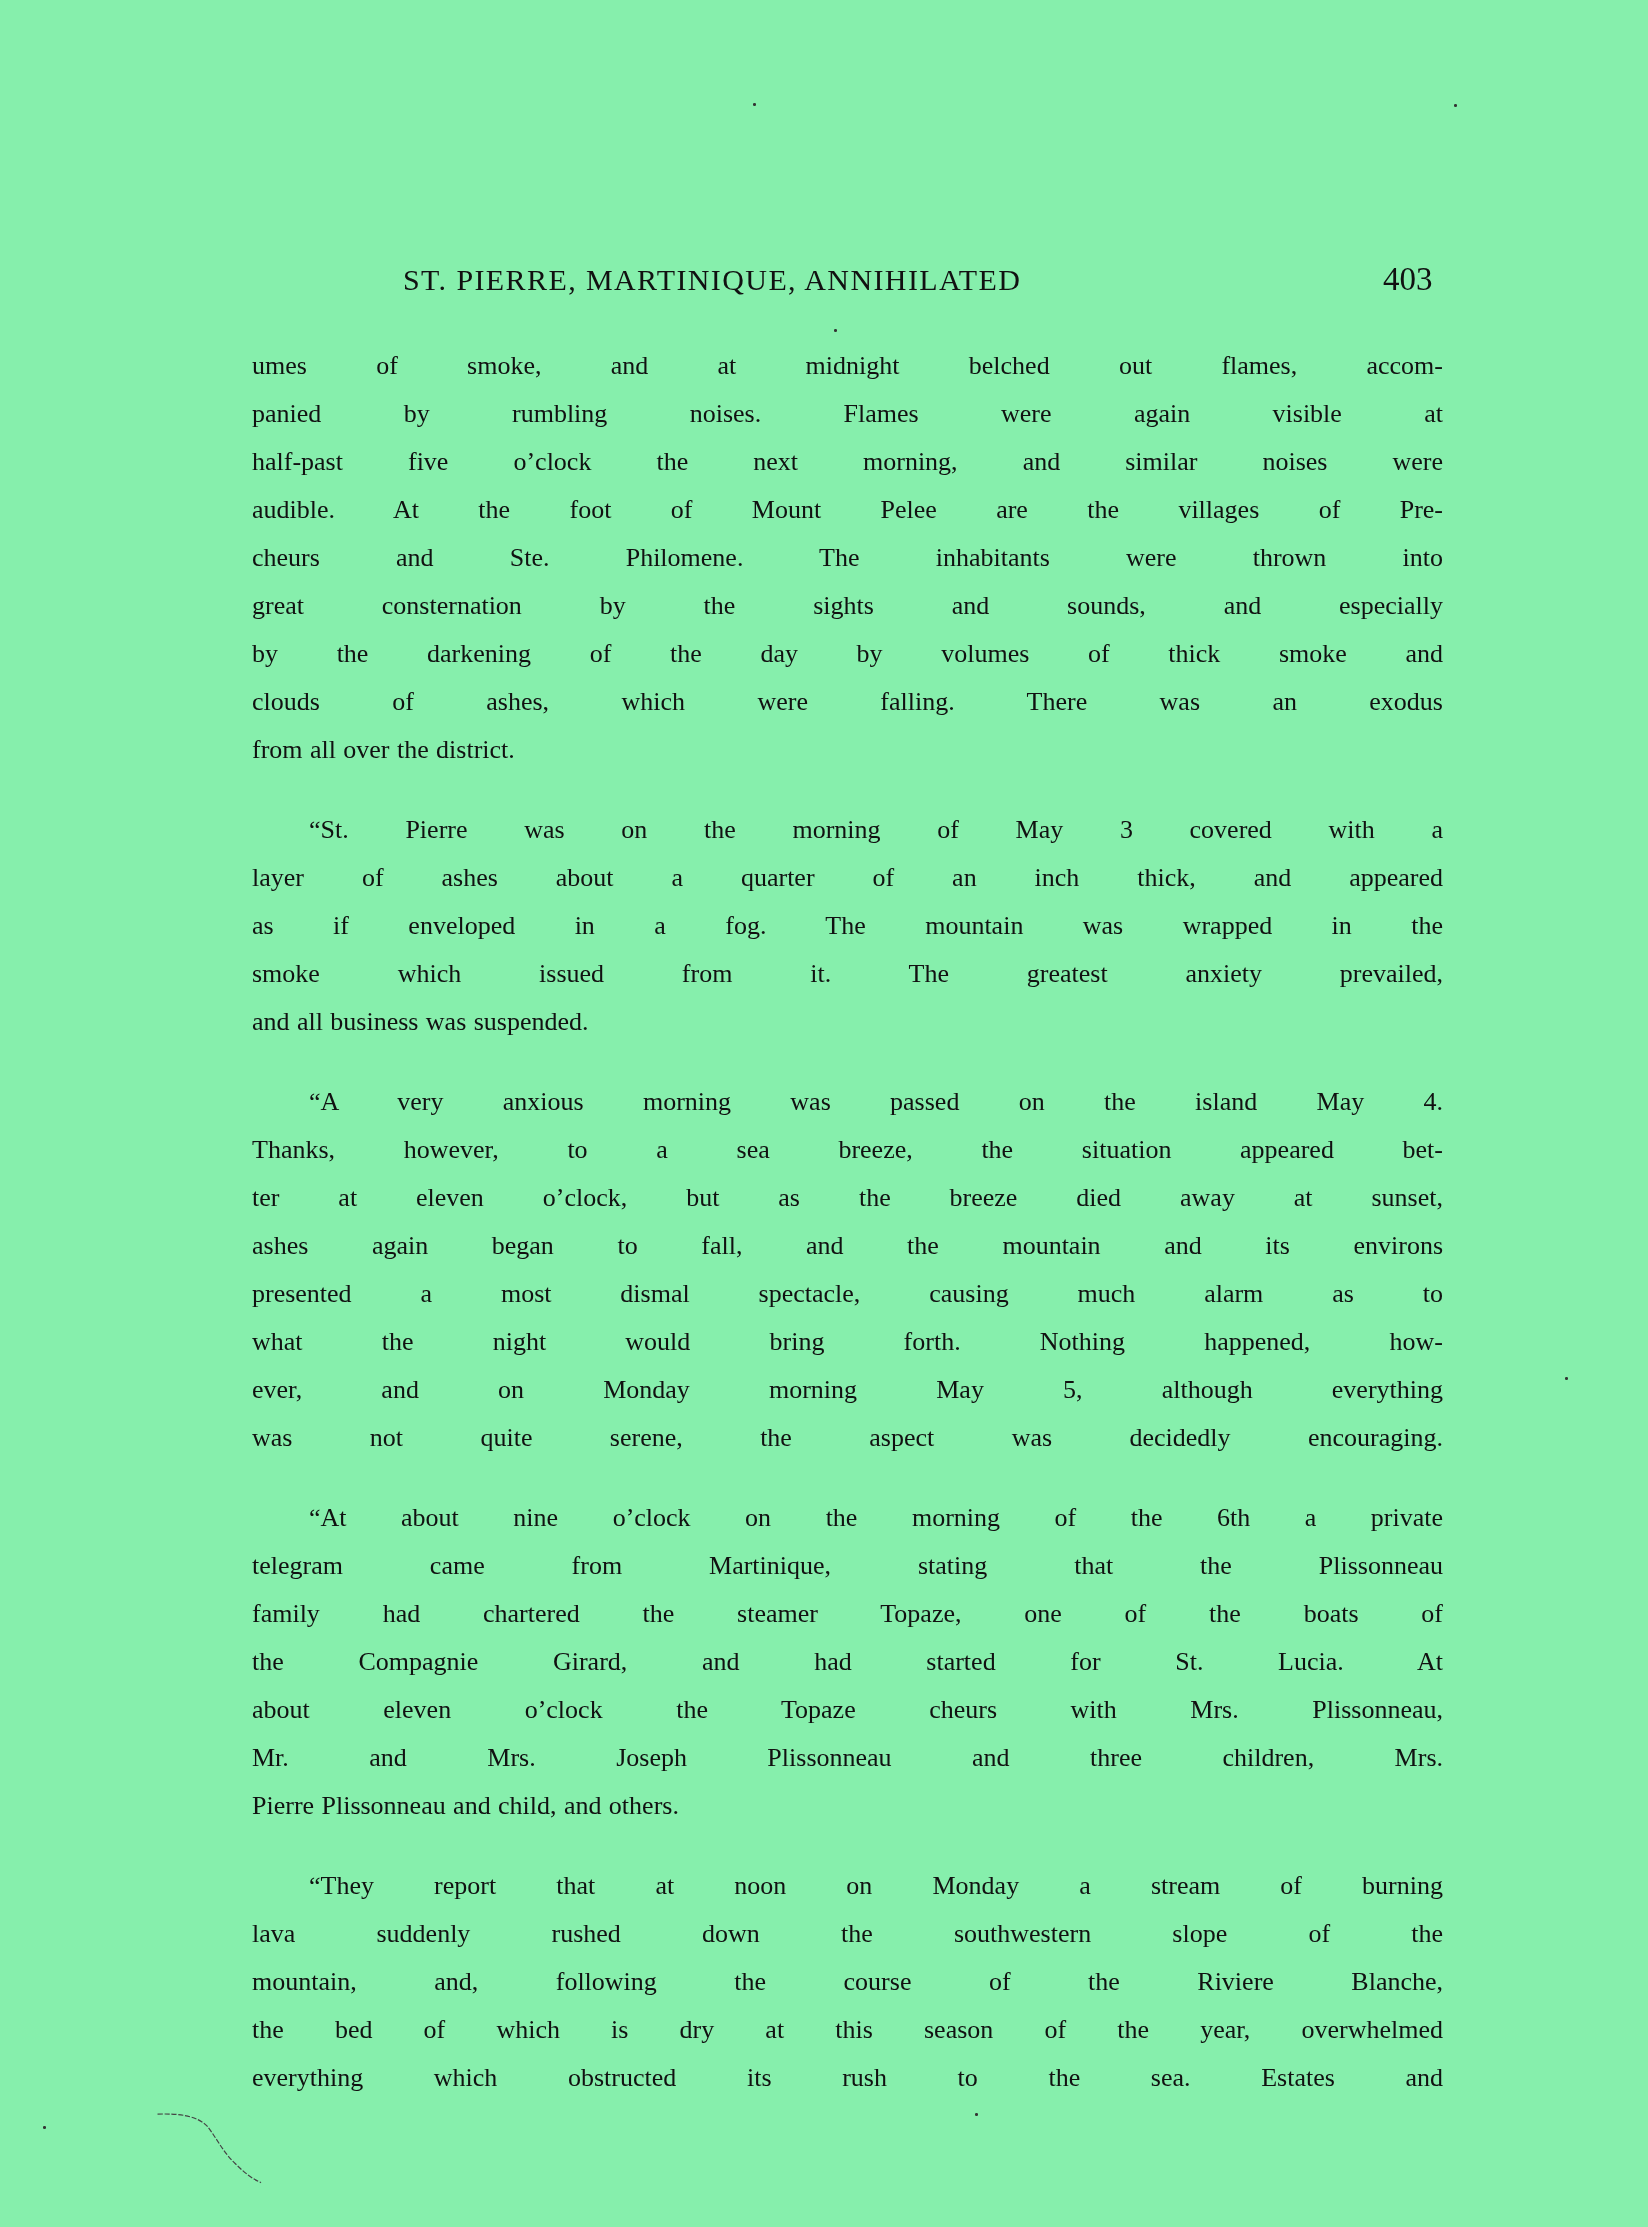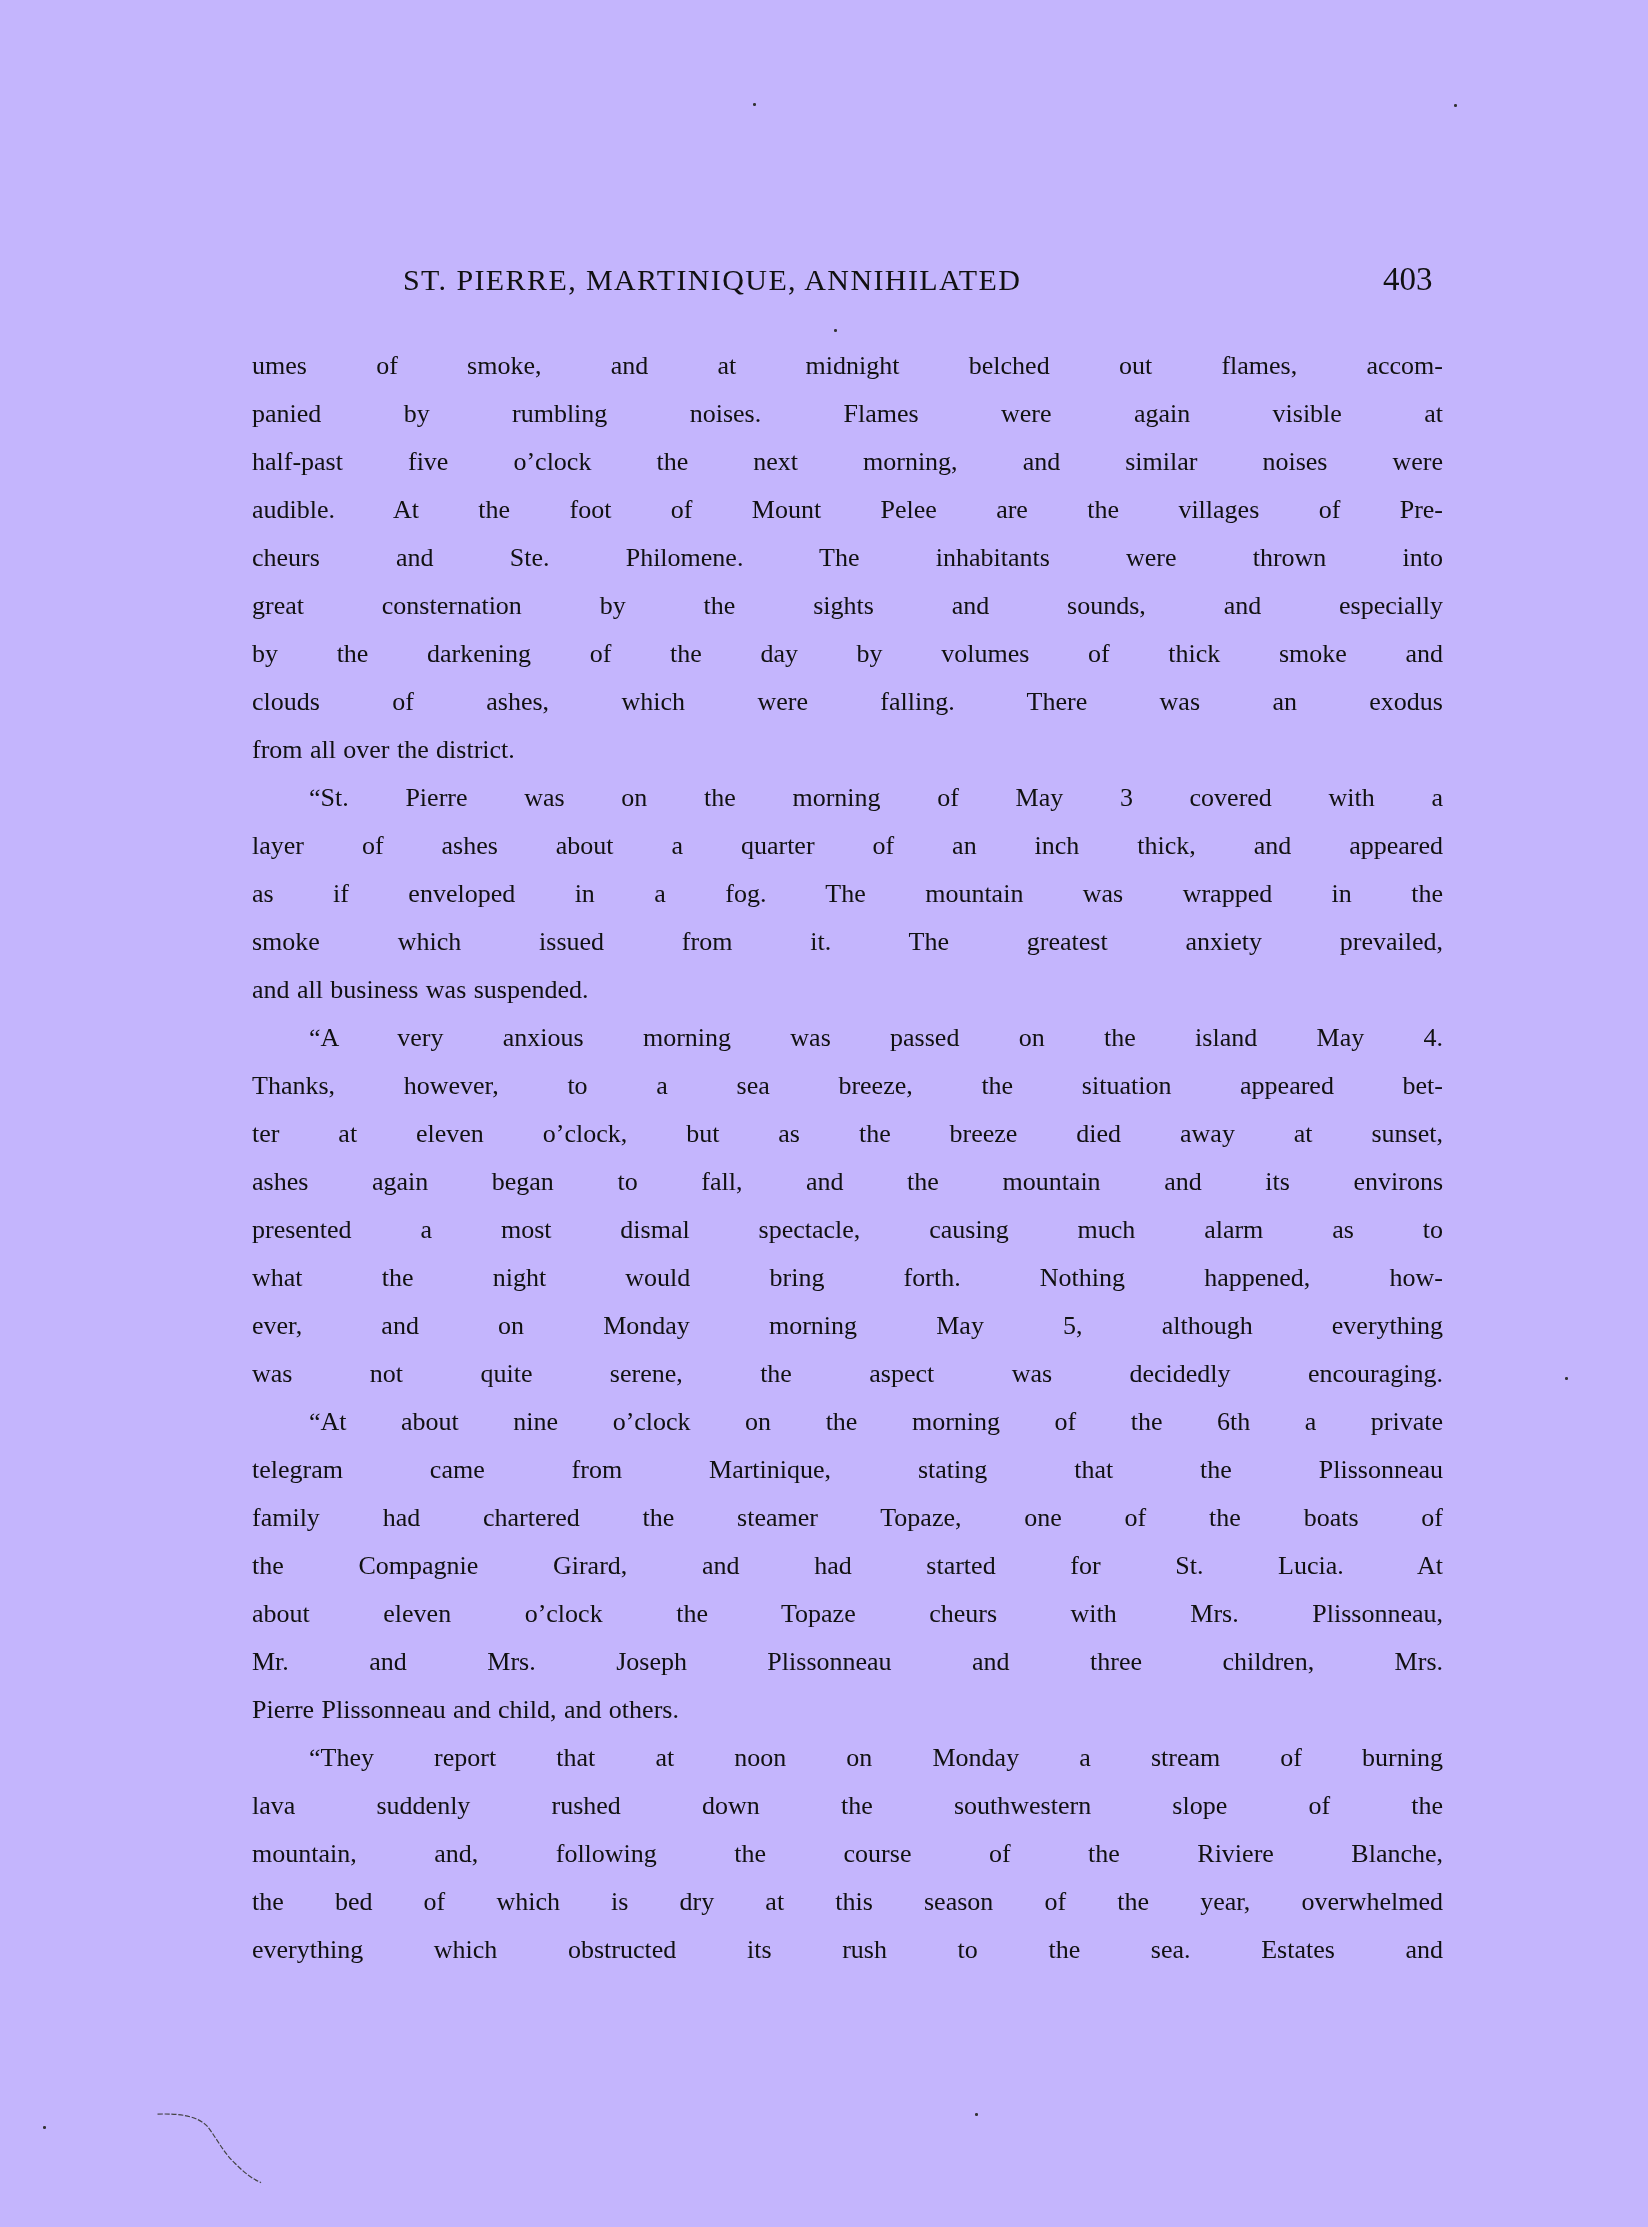--- a/index.html
+++ b/index.html
@@ -13,21 +13,21 @@
       position: relative;
       overflow: hidden;
       color: #111111;
       font-family: "Liberation Serif", "DejaVu Serif", serif;
     }
     .page {
       position: absolute;
       left: 0; top: 0;
       width: 1648px;
       height: 2227px;
-      background: #c4b5fd;
+      background: #86efac;
     }
     .running-head {
       position: absolute;
       left: 252px;
       top: 258px;
       width: 1189px;
       height: 43px;
     }
     .running-title {
       position: absolute;
@@ -62,20 +62,21 @@
       white-space: nowrap;
       text-align: justify;
       text-align-last: justify;
       overflow: visible;
     }
     .body-text .line.last {
       text-align-last: left;
     }
     .body-text .line.indent {
       padding-left: 57px;
+      margin-top: 32px;
     }
     .artifact {
       position: absolute;
       pointer-events: none;
     }
     .speck {
       position: absolute;
       width: 2.6px;
       height: 2.6px;
       background: #333;

